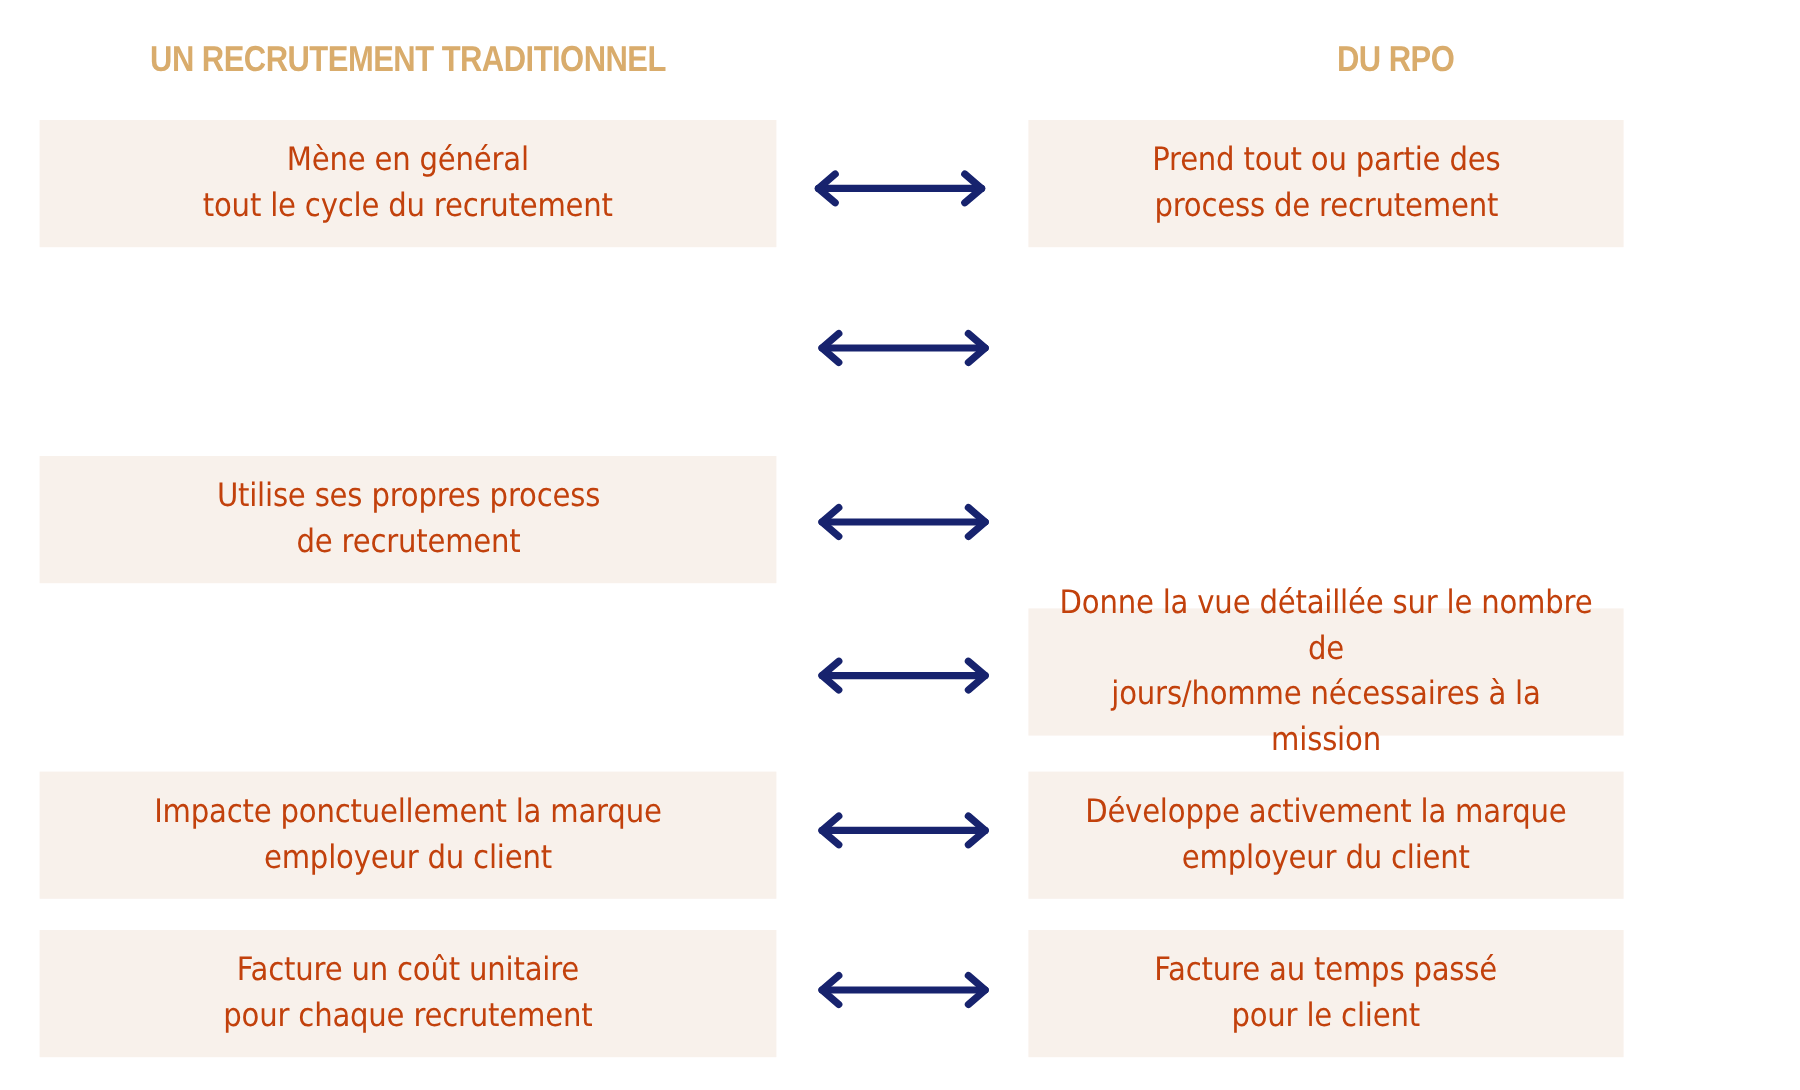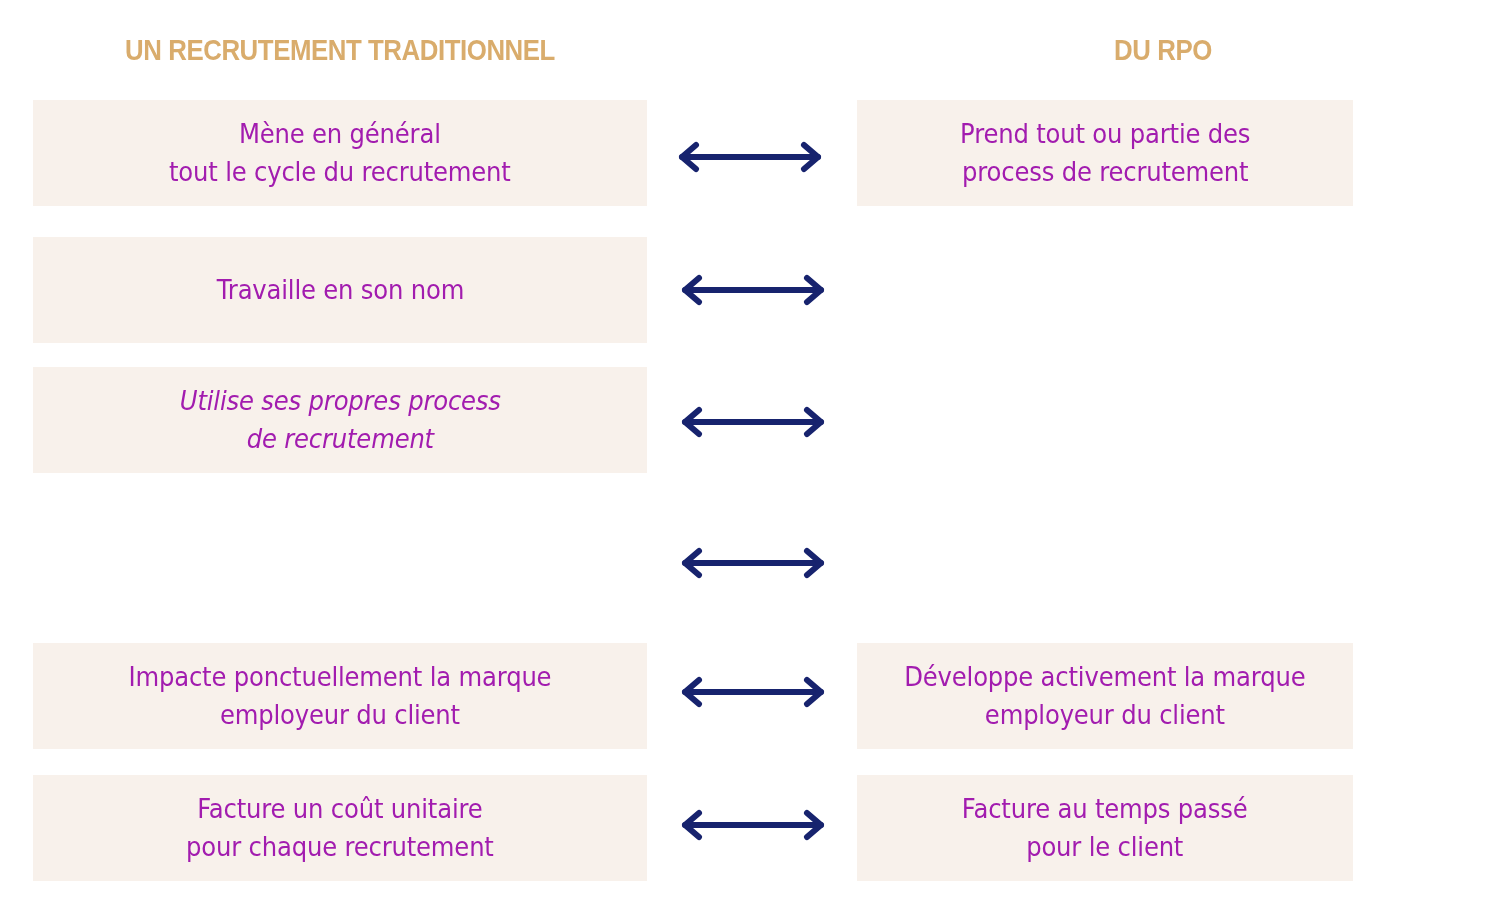--- a/index.html
+++ b/index.html
@@ -38,21 +38,21 @@
     }
     .box {
       position: absolute;
       top: 0;
       height: 106px;
       background: #f8f1eb;
       display: flex;
       align-items: center;
       justify-content: center;
       text-align: center;
-      color: #a21caf;
+      color: #c2410c;
       font-family: "DejaVu Sans", sans-serif;
       font-size: 27px;
       line-height: 38px;
       letter-spacing: -0.2px;
     }
     .box.left { left: 33px; width: 614px; }
     .box.right { left: 857px; width: 496px; }
     .box .txt {
       white-space: pre-line;
       display: inline-block;
@@ -87,35 +87,32 @@
           </g>
         </svg>
     </div>
     <div class="box right">
       <span class="txt">Prend tout ou partie des
 process de recrutement</span>
     </div>
   </div>
 
   <div class="row" style="top:237px;">
-    <div class="box left">
-      <span class="txt">Travaille en son nom</span>
-    </div>
     <div class="arrow" style="top:33px; left:679px;">
       <svg width="150" height="40" viewBox="0 0 150 40">
           <g fill="none" stroke="#17236e" stroke-width="6" stroke-linecap="round" stroke-linejoin="round">
             <line x1="6" y1="20" x2="142" y2="20"></line>
             <polyline points="20,8 6,20 20,32"></polyline>
             <polyline points="128,8 142,20 128,32"></polyline>
           </g>
         </svg>
     </div>
   </div>
 
-  <div class="row" style="top:367px;font-style:italic;">
+  <div class="row" style="top:380px;">
     <div class="box left">
       <span class="txt">Utilise ses propres process
 de recrutement</span>
     </div>
     <div class="arrow" style="top:35px; left:679px;">
       <svg width="150" height="40" viewBox="0 0 150 40">
           <g fill="none" stroke="#17236e" stroke-width="6" stroke-linecap="round" stroke-linejoin="round">
             <line x1="6" y1="20" x2="142" y2="20"></line>
             <polyline points="20,8 6,20 20,32"></polyline>
             <polyline points="128,8 142,20 128,32"></polyline>
@@ -126,20 +123,24 @@
 
   <div class="row" style="top:507px;">
     <div class="arrow" style="top:36px; left:679px;">
       <svg width="150" height="40" viewBox="0 0 150 40">
           <g fill="none" stroke="#17236e" stroke-width="6" stroke-linecap="round" stroke-linejoin="round">
             <line x1="6" y1="20" x2="142" y2="20"></line>
             <polyline points="20,8 6,20 20,32"></polyline>
             <polyline points="128,8 142,20 128,32"></polyline>
           </g>
         </svg>
+    </div>
+    <div class="box right">
+      <span class="txt">Donne la vue détaillée sur le nombre de
+jours/homme nécessaires à la mission</span>
     </div>
   </div>
 
   <div class="row" style="top:643px;">
     <div class="box left">
       <span class="txt">Impacte ponctuellement la marque
 employeur du client</span>
     </div>
     <div class="arrow" style="top:29px; left:679px;">
       <svg width="150" height="40" viewBox="0 0 150 40">

